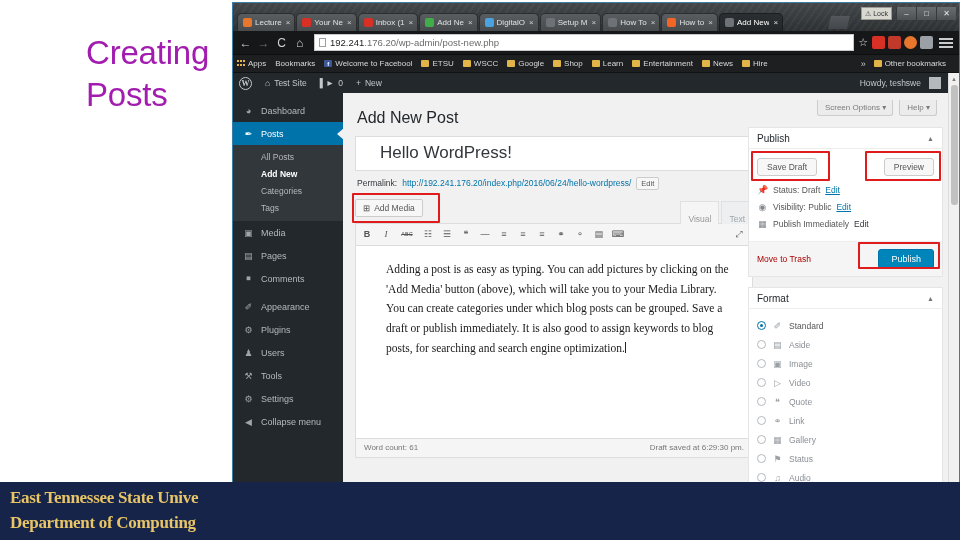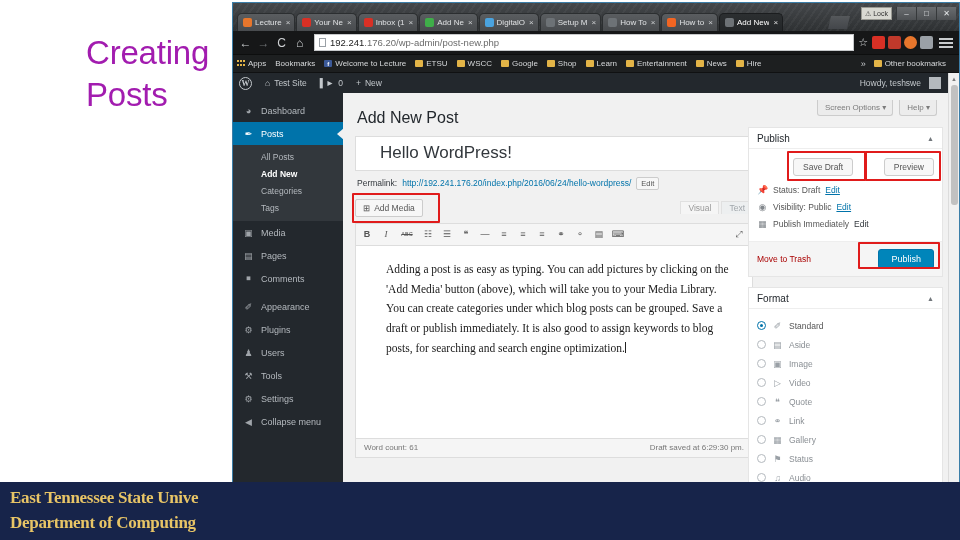--- a/index.html
+++ b/index.html
@@ -264,21 +264,21 @@
     display: inline-flex; align-items: center; gap: 4px;
     background: #f7f7f7; border: 1px solid #ccc; border-radius: 2px;
     font-size: 8.5px; color: #555; padding: 3px 7px;
   }
   .hl {
     position: absolute; border: 2.5px solid #e01b1b; border-radius: 1px;
     pointer-events: none; z-index: 9;
   }
 
   .vt-tabs { position: absolute; right: 0; top: 4px; display: flex; gap: 2px; }
-  .vt { font-size: 8.5px; color: #a0a5aa; padding: 1px 7px; background: #edeff0; border: 1px solid #e0e0e0; border-bottom:none; }
+  .vt { font-size: 8.5px; color: #a0a5aa; padding: 12px 7px; background: #edeff0; border: 1px solid #e0e0e0; border-bottom:none; }
   .vt.active { background: #f5f5f5; color: #999; }
 
   .editorbox { background: #fff; border: 1px solid #ddd; }
   .etoolbar {
     height: 22px; background: #f5f5f5; border-bottom: 1px solid #ddd;
     display: flex; align-items: center; padding: 0 6px; gap: 9px;
     position: relative;
   }
   .ti { font-size: 9px; color: #555; display:flex; align-items:center; justify-content:center; width: 10px; }
   .ti.last { position: absolute; right: 8px; }
@@ -299,21 +299,21 @@
   
   .sidecol { position: absolute; right: 16px; top: 34px; width: 195px; }
   .panel { background: #fff; border: 1px solid #e5e5e5; margin-bottom: 10px; }
   .phead {
     height: 21px; border-bottom: 1px solid #eee;
     display: flex; align-items: center; justify-content: space-between;
     padding: 0 8px; font-size: 10px; color: #23282d;
   }
   .ptoggle { color: #72777c; font-size: 7px; }
   .pbody { padding: 7px 8px 4px 8px; }
-  .prow-btns { display: flex; justify-content: space-between; align-items: center; height: 22px; position: relative; margin-left: 36px; }
+  .prow-btns { display: flex; justify-content: space-between; align-items: center; height: 22px; position: relative; }
   .btn-sec { background: #f7f7f7; border: 1px solid #ccc; border-radius: 3px; font-size: 8.5px; color: #555; padding: 3px 9px; }
   .mrow { display: flex; align-items: center; gap: 5px; font-size: 8.5px; color: #555; margin-top: 7px; }
   .mrow .mico { width: 11px; color: #82878c; font-size: 9px; display:flex; justify-content:center; flex:none; }
   .mrow a { color: #0073aa; text-decoration: underline; }
   .mrow .noul { color: #32373c; text-decoration: none; }
   .pfoot {
     border-top: 1px solid #eee; margin-top: 8px;
     padding: 7px 8px; display: flex; align-items: center; justify-content: space-between;
     background: #f5f5f5; position: relative;
   }
@@ -451,21 +451,21 @@
             <span></span>
             <span></span>
           </span>
         <span>Apps</span>
       </div>
       <div class="bm">
         <span>Bookmarks</span>
       </div>
       <div class="bm">
         <span class="bmico fb">f</span>
-        <span>Welcome to Lecture</span>
+        <span>Welcome to Facebool</span>
       </div>
       <div class="bm">
         <span class="bmico folder"></span>
         <span>ETSU</span>
       </div>
       <div class="bm">
         <span class="bmico folder"></span>
         <span>WSCC</span>
       </div>
       <div class="bm">

